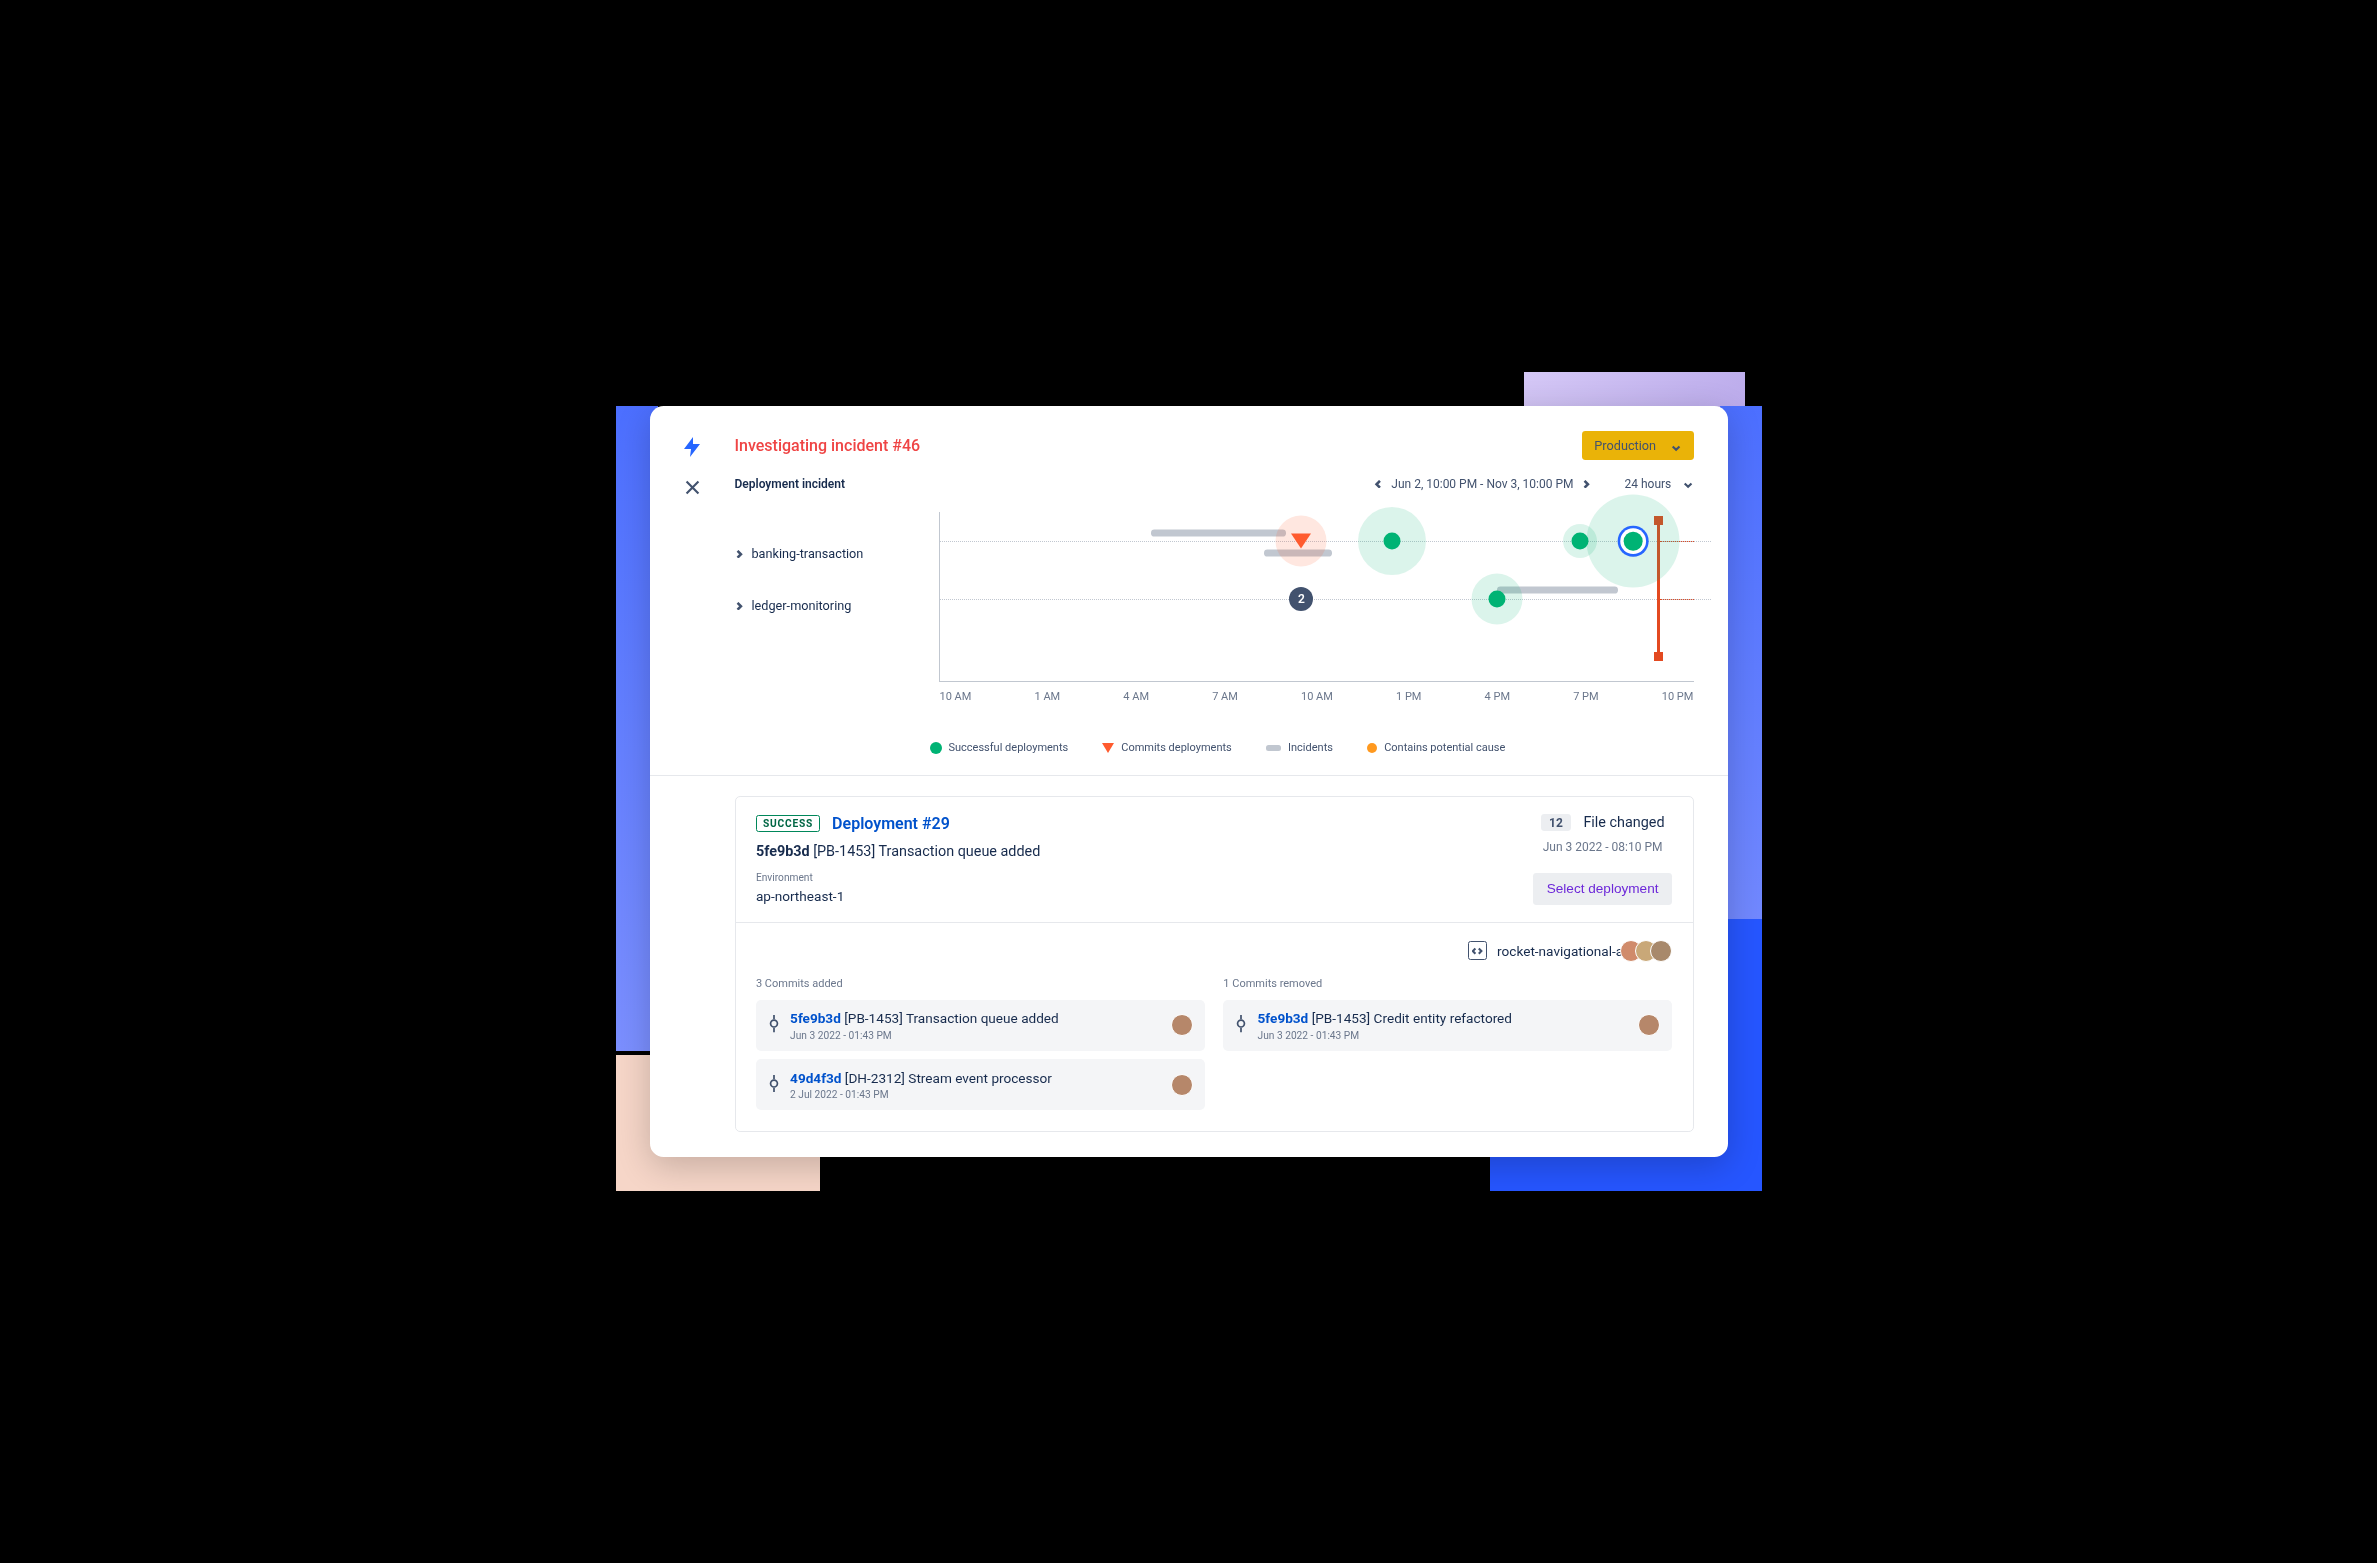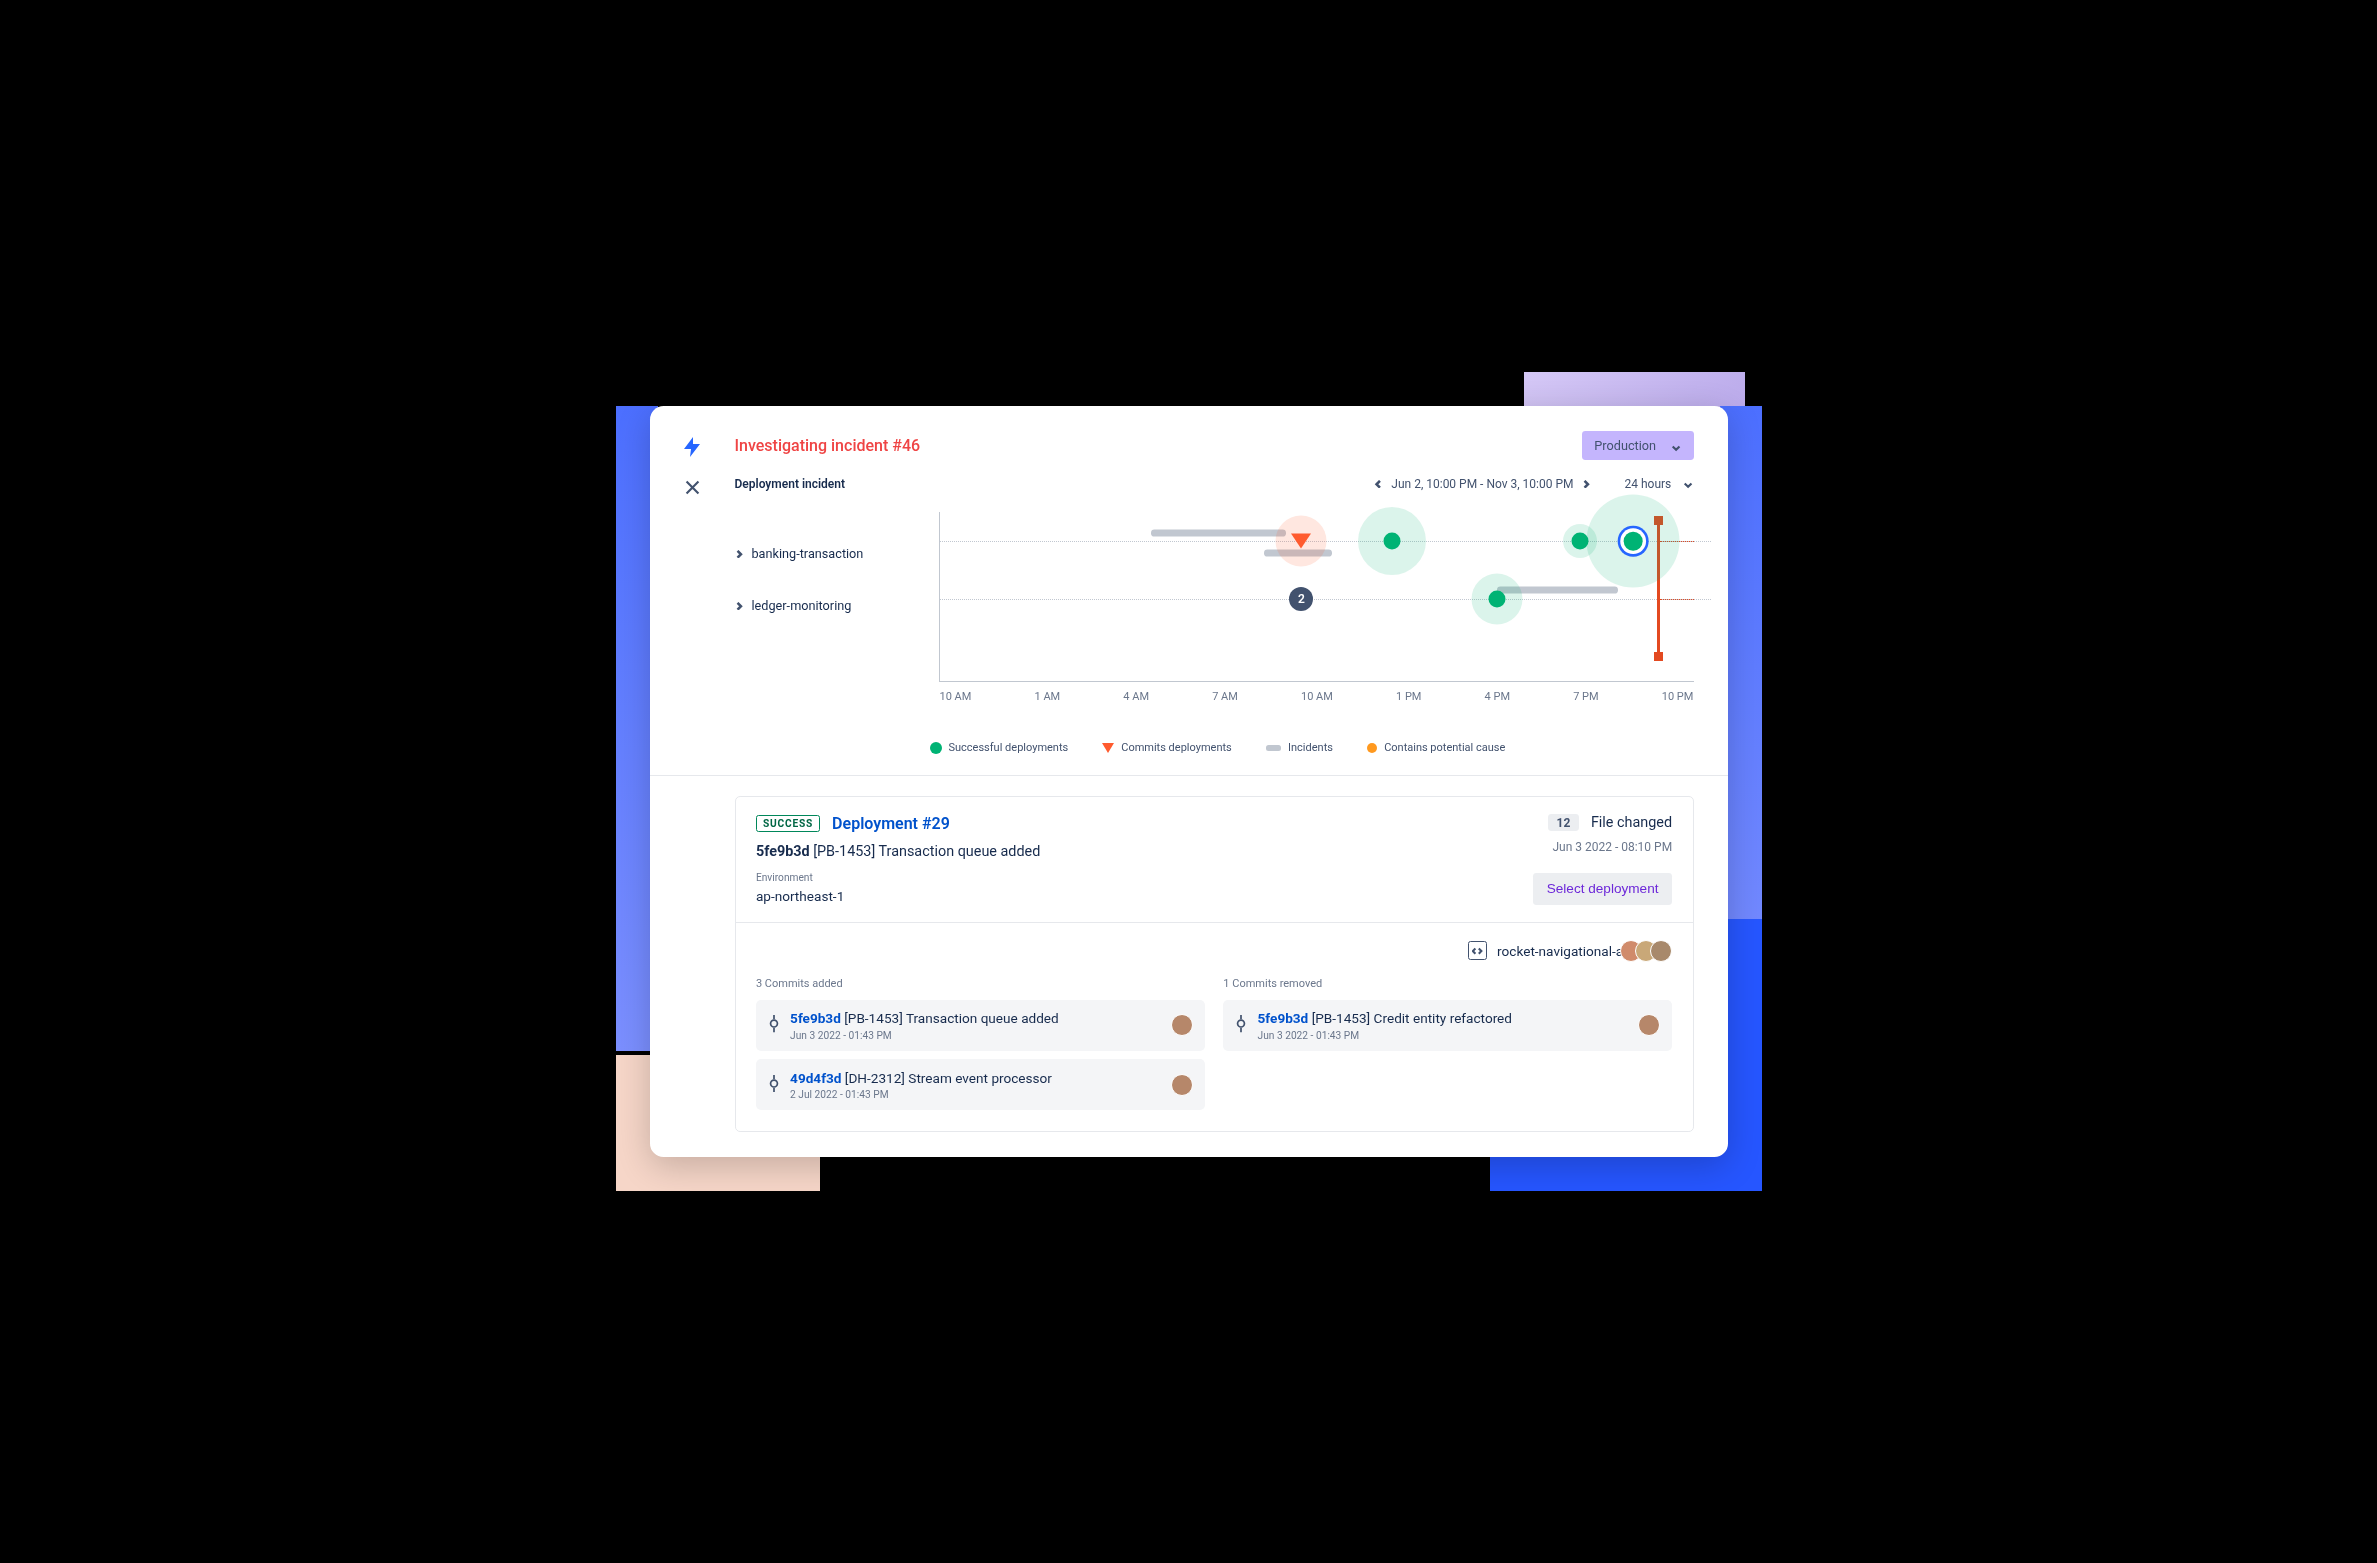--- a/index.html
+++ b/index.html
@@ -51,21 +51,21 @@
     gap: 17px;
     padding-top: 3.4px;
   }
   .bolt-icon svg { width: 24px; height: 24px; fill: #2666FF; }
   .close-icon svg { width: 17px; height: 17px; stroke: #42526E; fill:none; stroke-width:2.5; }
 
   .header-main { flex: 1; }
   .title-row { display:flex; justify-content:space-between; align-items:center; }
   .page-title { font-size: 16px; font-weight: 500; color:#ef4444; }
   .env-dropdown {
-    background:#c4b5fd; padding:6.8px 12px; border-radius:3.4px;
+    background:#eab308; padding:6.8px 12px; border-radius:3.4px;
     display:flex; align-items:center; gap:15.3px; font-size:12.7px; color:#42526E;
     cursor:pointer;
   }
   .chev-down { width:10.2px;height:10.2px; }
   .chev-down svg { stroke:#42526E; fill:none; stroke-width:2.5; }
 
   .subtitle-row {
     margin-top: 17px;
     display:flex; justify-content:space-between; align-items:center;
     font-size:12px;
@@ -189,21 +189,21 @@
     border:1.3px solid #00875A; color:#006644; font-weight:700;
     font-size:10.2px; letter-spacing:0.8px;
     padding:1.7px 6px; border-radius:2.5px;
   }
   .deploy-link { color:#0052CC; font-weight:600; font-size:16px; }
   .commit-line { font-size:14.4px; margin-top:10.2px; }
   .commit-line .hash { font-weight:700; color:#172B4D; }
   .env-label { font-size:10.2px; color:#6B778C; margin-top:12px; }
   .env-val { font-size:13.6px; margin-top:5.1px; }
 
-  .dp-head-right { text-align:right; display:flex; flex-direction:column; align-items:flex-end; gap:8.5px; }
+  .dp-head-right { text-align:right; display:flex; flex-direction:column; align-items:center; gap:8.5px; }
   .files-row { display:flex; align-items:center; gap:12px; font-size:14.4px; color:#172B4D; }
   .count-pill { background:#ECEEF1; padding:1.7px 8.5px; border-radius:3.4px; font-weight:700; font-size:12px; color:#42526E; }
   .timestamp { font-size:12px; color:#6B778C; }
   .select-btn { margin-top:10.2px; background:#ECEEF1; border:none; padding:8.5px 13.6px; border-radius:3.4px; font-size:13.6px; color:#6d28d9; cursor:pointer; }
 
   .dp-body { padding: 17px 20.4px 20.4px; }
   .repo-row { display:flex; justify-content:flex-end; align-items:center; }
   .repo-left { display:flex; align-items:center; gap:10.2px; font-size:13.6px; color:#172B4D; }
   .repo-icon { width:18.7px;height:18.7px; border:1.3px solid #42526E; border-radius:2.5px; display:flex;align-items:center;justify-content:center; }
   .repo-icon svg { width:10.2px;height:10.2px; stroke:#42526E; fill:none; stroke-width:2.5; }

